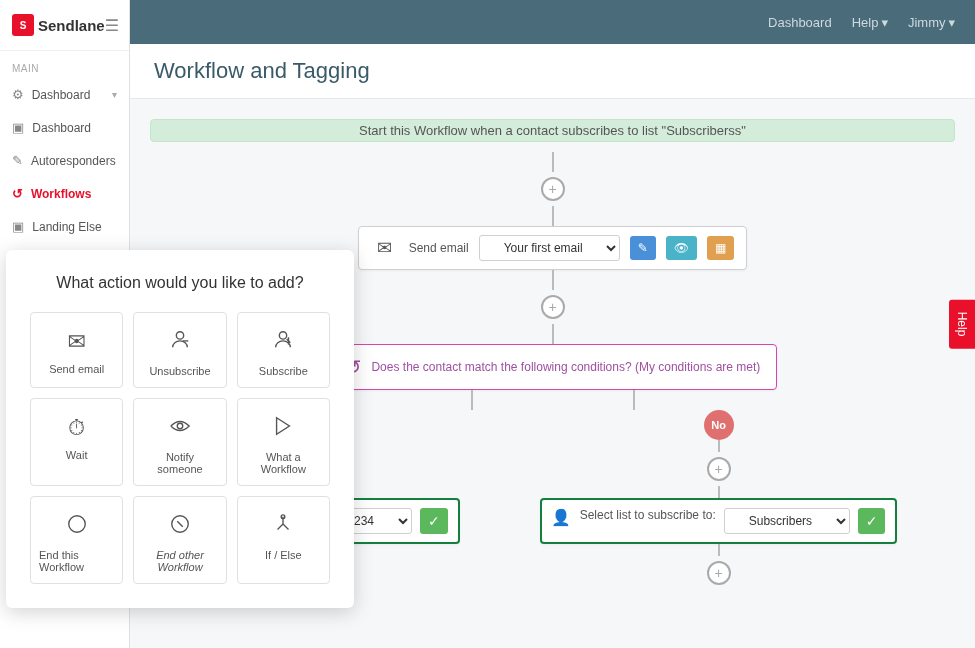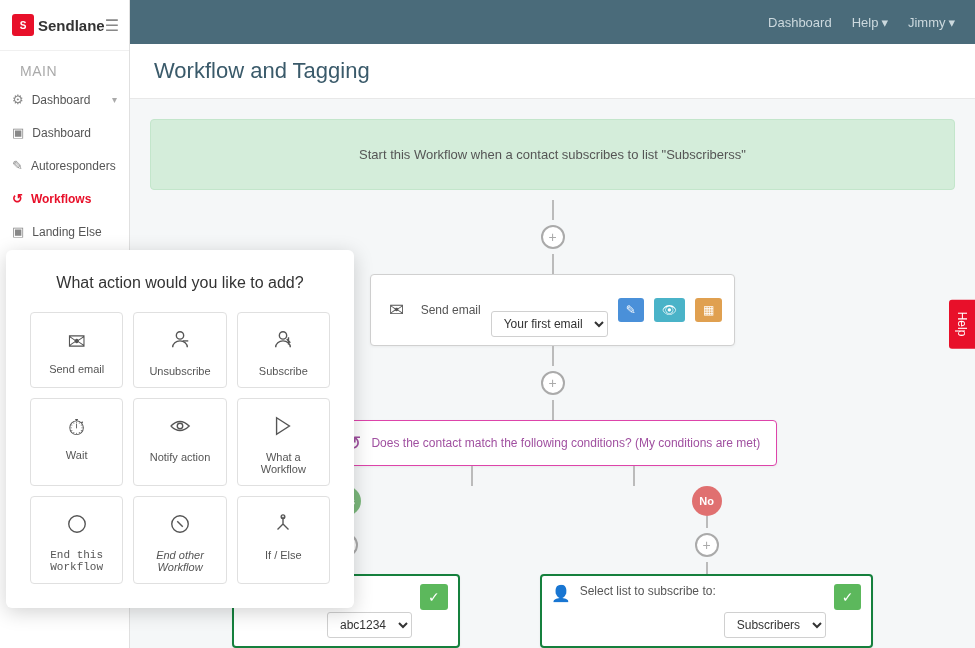--- a/index.html
+++ b/index.html
@@ -4,21 +4,21 @@
   <style>
     * { box-sizing: border-box; margin: 0; padding: 0; }
     body { font-family: -apple-system, BlinkMacSystemFont, 'Segoe UI', sans-serif; font-size: 13px; background: #f0f2f5; display: flex; height: 648px; overflow: hidden; }
 
     
     .sidebar { width: 130px; background: #fff; border-right: 1px solid #e0e0e0; display: flex; flex-direction: column; z-index: 10; position: relative; }
     .sidebar-logo { padding: 14px 12px; display: flex; align-items: center; justify-content: space-between; border-bottom: 1px solid #f0f0f0; }
     .logo-text { display: flex; align-items: center; gap: 4px; font-weight: 700; font-size: 15px; color: #333; }
     .logo-icon { width: 22px; height: 22px; background: #e8102a; border-radius: 3px; display: flex; align-items: center; justify-content: center; color: white; font-size: 10px; }
     .menu-icon { font-size: 16px; color: #888; cursor: pointer; }
-    .sidebar-section-label { padding: 12px 20px 4px; font-size: 14px; color: #aaa; letter-spacing: 0.5px; text-transform: uppercase; }
+    .sidebar-section-label { padding: 12px 12px 4px; font-size: 10px; color: #aaa; letter-spacing: 0.5px; text-transform: uppercase; }
     .sidebar-item { padding: 9px 12px; display: flex; align-items: center; gap: 8px; color: #555; cursor: pointer; font-size: 12px; position: relative; }
     .sidebar-item.active { color: #e8102a; font-weight: 600; }
     .sidebar-item .item-icon { font-size: 13px; color: #888; }
     .sidebar-item.active .item-icon { color: #e8102a; }
     .sidebar-item .chevron { margin-left: auto; font-size: 10px; color: #aaa; }
 
     
     .main { flex: 1; display: flex; flex-direction: column; overflow: hidden; position: relative; }
 
     
@@ -27,33 +27,33 @@
 
     
     .page-header { background: white; padding: 14px 24px; display: flex; align-items: center; justify-content: space-between; border-bottom: 1px solid #e8e8e8; }
     .page-title { font-size: 22px; font-weight: 300; color: #3a5a6a; }
     .back-btn { background: #2196b0; color: white; border: none; padding: 8px 14px; border-radius: 3px; cursor: pointer; font-size: 12px; display: flex; align-items: center; gap: 6px; }
 
     
     .canvas { flex: 1; overflow: auto; padding: 20px; background: #f5f7f8; position: relative; }
 
     
-    .green-banner { background: #d4edda; border: 1px solid #c3e6cb; border-radius: 4px; padding: 27px 20px; text-align: center; color: #555; font-size: 13px; margin-bottom: 10px; }
+    .green-banner { background: #d4edda; border: 1px solid #c3e6cb; border-radius: 4px; padding: 3px 20px; text-align: center; color: #555; font-size: 13px; margin-bottom: 10px; }
 
     
     .flow-connector { display: flex; flex-direction: column; align-items: center; }
     .plus-circle { width: 24px; height: 24px; border-radius: 50%; border: 2px solid #aaa; display: flex; align-items: center; justify-content: center; color: #aaa; cursor: pointer; font-size: 14px; background: white; margin: 5px 0; }
     .flow-line { width: 2px; height: 20px; background: #bbb; }
     .flow-line-short { width: 2px; height: 12px; background: #bbb; }
 
     
     .node { border: 1px solid #d0d0d0; border-radius: 4px; background: white; display: flex; align-items: center; padding: 8px 12px; gap: 10px; box-shadow: 0 1px 3px rgba(0,0,0,0.05); }
     .node-icon { font-size: 18px; color: #555; min-width: 28px; text-align: center; }
     .node-label { color: #555; font-size: 12px; }
-    .node-select { border: 1px solid #d0d0d0; border-radius: 3px; padding: 4px 8px; font-size: 12px; color: #333; background: white; margin-top: 28px; }
+    .node-select { border: 1px solid #d0d0d0; border-radius: 3px; padding: 4px 20px; font-size: 12px; color: #333; background: white; }
     .node-btn { border: none; border-radius: 3px; padding: 5px 8px; cursor: pointer; font-size: 12px; color: white; }
     .node-btn.blue { background: #4a90d9; }
     .node-btn.teal { background: #4ab3c8; }
     .node-btn.orange { background: #e0a050; }
     .node-btn.green { background: #5cb85c; }
 
     
     .condition-node { border: 1px solid #d4a; border-radius: 4px; background: white; padding: 10px 16px; color: #a050a0; font-size: 12px; display: flex; align-items: center; gap: 10px; box-shadow: 0 1px 3px rgba(0,0,0,0.05); }
     .condition-icon { font-size: 20px; }
 
@@ -247,38 +247,38 @@
       <span class="action-item-icon">⏱</span>
       <span class="action-item-label">Wait</span>
     </div>
     <div class="action-item">
       <span class="action-item-icon">
         <svg width="22" height="22" viewBox="0 0 24 24" fill="none" stroke="#555" stroke-width="1.5">
             <path d="M2 12 Q12 2 22 12 Q12 22 2 12"></path>
             <circle cx="12" cy="12" r="3"></circle>
           </svg>
       </span>
-      <span class="action-item-label">Notify action</span>
+      <span class="action-item-label">Notify someone</span>
     </div>
     <div class="action-item">
       <span class="action-item-icon">
         <svg width="22" height="22" viewBox="0 0 24 24" fill="none" stroke="#555" stroke-width="1.5">
             <polygon points="5,3 19,12 5,21"></polygon>
           </svg>
       </span>
       <span class="action-item-label">What a Workflow</span>
     </div>
 
     <div class="action-item">
       <span class="action-item-icon">
         <svg width="22" height="22" viewBox="0 0 24 24" fill="none" stroke="#555" stroke-width="1.5">
             <circle cx="12" cy="12" r="9"></circle>
           </svg>
       </span>
-      <span class="action-item-label" style="text-align:center;font-family:Liberation Mono, monospace;">End this Workflow</span>
+      <span class="action-item-label" style="text-align:left;">End this Workflow</span>
     </div>
     <div class="action-item">
       <span class="action-item-icon">
         <svg width="22" height="22" viewBox="0 0 24 24" fill="none" stroke="#555" stroke-width="1.5">
             <circle cx="12" cy="12" r="9"></circle>
             <line x1="9" y1="9" x2="15" y2="15"></line>
           </svg>
       </span>
       <span class="action-item-label" style="text-align:center;font-style:italic;">End other Workflow</span>
     </div>

